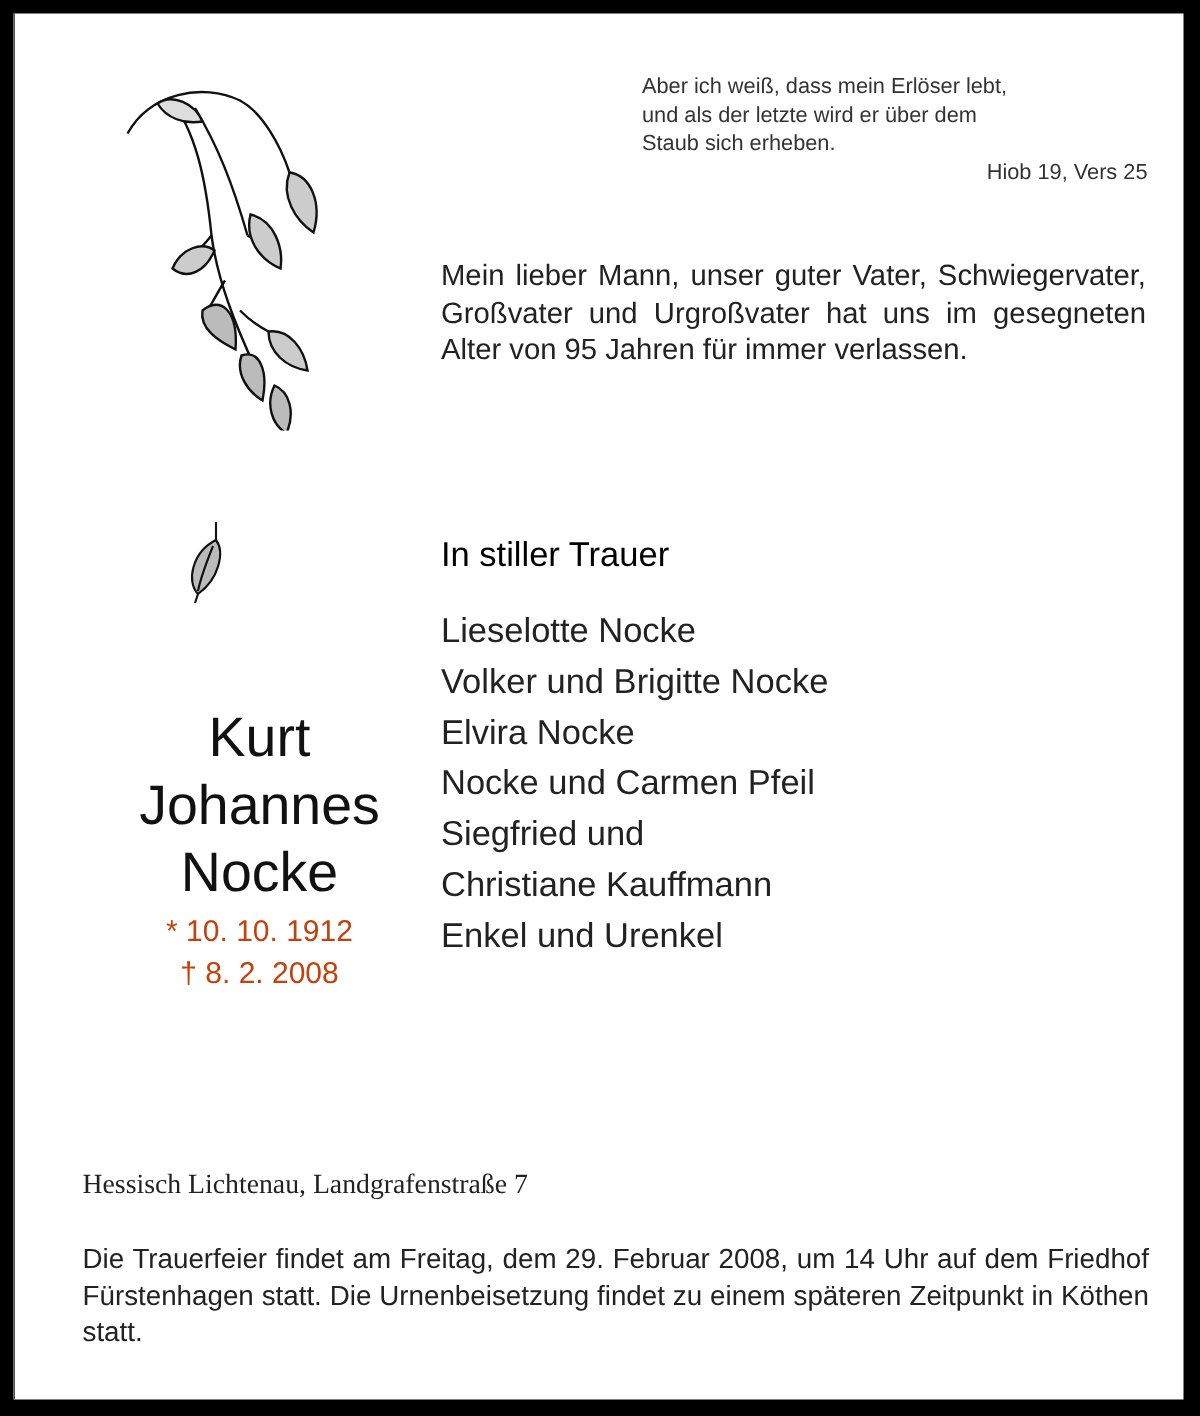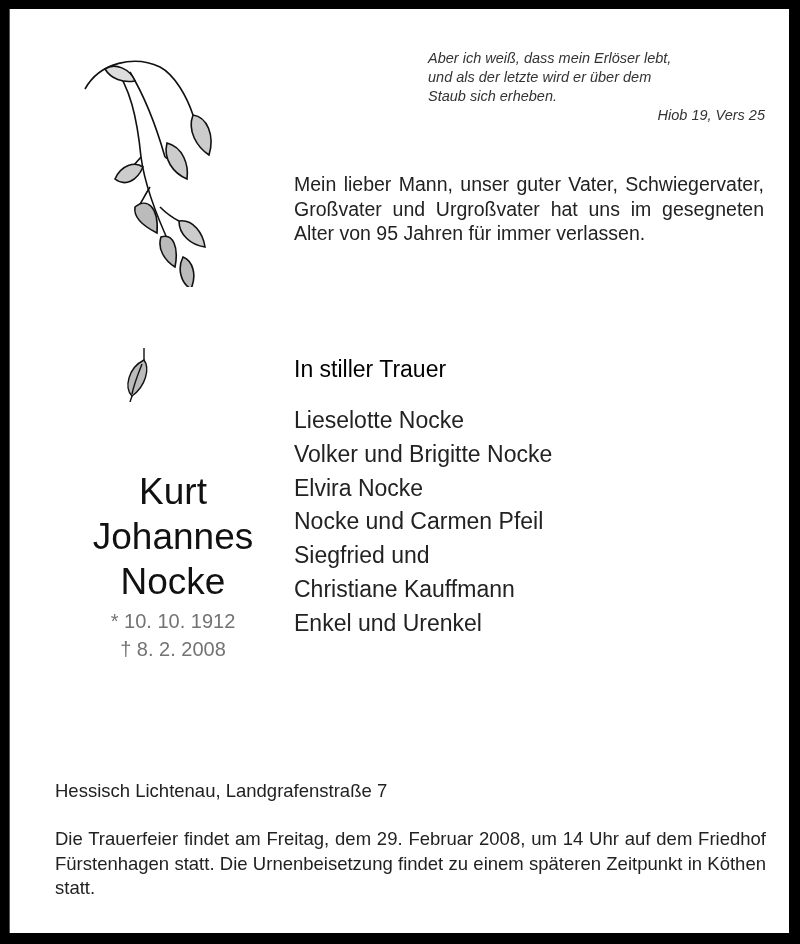--- a/index.html
+++ b/index.html
@@ -1,27 +1,27 @@
 <!DOCTYPE html>
 <html><head>
 <meta charset="utf-8">
 <style>
   html, body { margin:0; padding:0; background:#000; }
   body { width:800px; height:944px; overflow:hidden; position:relative; font-family:"Liberation Sans", sans-serif; color:#1a1a1a; }
   .frame { position:absolute; left:9px; top:9px; width:779px; height:924px; background:#fff; border-left:1px solid #555; }
   .abs { position:absolute; }
-  .verse { left:418px; top:40px; width:337px; font-size:14.5px; line-height:19px; color:#333;font-style:italic; }
+  .verse { left:418px; top:40px; width:337px; font-size:14.5px; line-height:19px; color:#333; }
   .verse .ref { text-align:right; }
   .intro { left:284px; top:163px; width:470px; font-size:19.5px; line-height:24.5px; text-align:justify; text-align-last:left; color:#222; }
   .trauer { left:284px; top:345px; font-size:23px; line-height:30px; color:#000000; }
   .names { left:284px; top:395px; font-size:23px; line-height:33.8px; color:#222; }
   .names div { white-space:nowrap; }
   .deceased { left:20px; top:460px; width:286px; text-align:center; font-size:37px; line-height:45px; color:#111; }
-  .dates { left:20px; top:598px; width:286px; text-align:center; font-size:20px; line-height:28px; color:#737373; }
-  .address { left:45px; top:771px; font-size:18.5px; color:#222; }
+  .dates { left:20px; top:598px; width:286px; text-align:center; font-size:20px; line-height:28px; color:#c2410c; }
+  .address { left:45px; top:771px; font-size:18.5px; color:#222;font-family:Liberation Serif, serif; }
   .notice { left:45px; top:818px; width:711px; font-size:18.5px; line-height:24.5px; text-align:justify; text-align-last:left; color:#222; }
   svg { display:block; }
 </style>
 </head>
 <body>
 
 <div class="frame">
 
   <div class="abs" style="left:65px;top:38px;">
     <svg width="150" height="240" viewBox="0 0 150 240" fill="none" stroke="#111" stroke-width="1.6">

